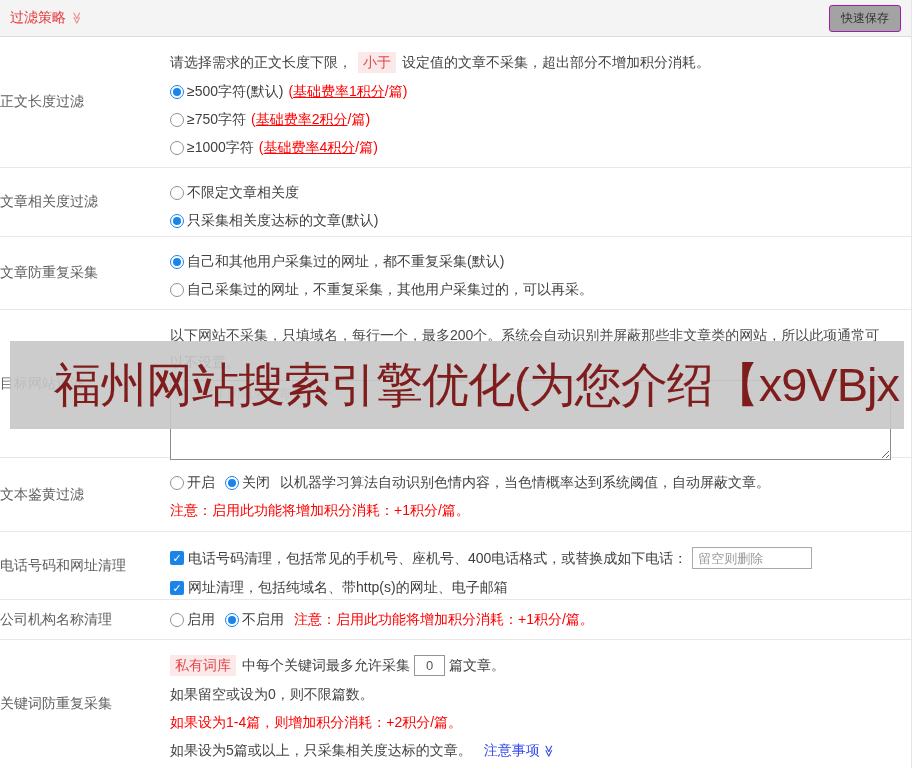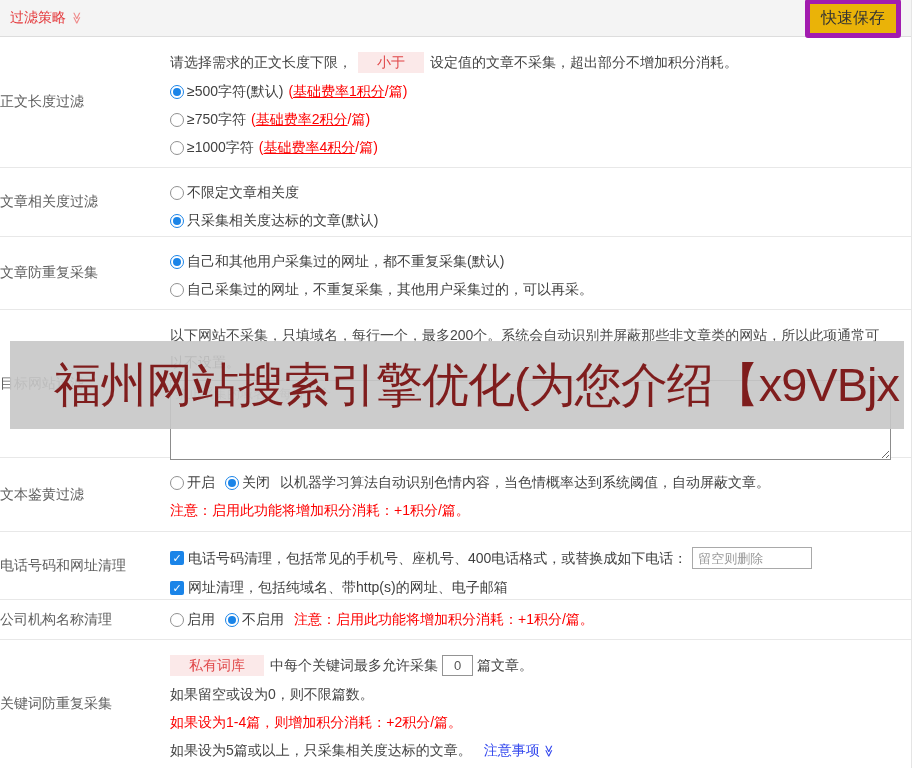--- a/index.html
+++ b/index.html
@@ -26,25 +26,25 @@
   }
   .topbar-title { color: #e4393c; font-size: 14px; display: flex; align-items: center; gap: 5px; }
   .chev-down {
     display: inline-block;
     transform: rotate(90deg);
     font-size: 12px;
     line-height: 1;
     color: #ef8a8a;
   }
   .save-btn {
-    background: #eab308;
-    border: 5px solid #a21caf;
+    background: #a3a3a3;
+    border: 1px solid #a21caf;
     border-radius: 3px;
     padding: 4px 11px;
-    font-size: 16px;
+    font-size: 12px;
     color: #333;
     cursor: pointer;
     font-family: inherit;
   }
 
   
   .frow { display: flex; border-bottom: 1px solid #e8e8e8; }
   .flabel {
     width: 170px;
     color: #5e5e5e;
@@ -68,21 +68,21 @@
   }
   .checkbox {
     display: inline-flex; width: 14px; height: 14px; border-radius: 2px;
     background: #1a84e8; color: #fff; font-size: 11px; line-height: 14px;
     align-items: center; justify-content: center; margin-right: 4px; flex-shrink: 0; cursor: pointer;
   }
   .opt-label { color: #3f3f3f; cursor: pointer; }
   .fee { color: #fd0000; margin-left: 5px; }
   .fee .u { text-decoration: underline; }
   .tag {
-    background: #fbe9e9; color: #e0484a; padding: 1px 19px; margin: 0 6px;
+    background: #fbe9e9; color: #e0484a; padding: 1px 5px; margin: 0 6px;
     display: inline-block;
   }
   .tag:first-child { margin-left: 0; }
   .note-red { color: #fd0000; }
   .link-blue { color: #3348ee; cursor: pointer; display: inline-flex; align-items: center; gap: 3px; }
   .link-blue .chev-down { color: #3348ee; }
 
   .txt-input {
     border: 1px solid #a9a9a9; height: 22px; padding: 0 5px; font-size: 13px;
     font-family: inherit; color: #333; margin-left: 5px; width: 120px;

